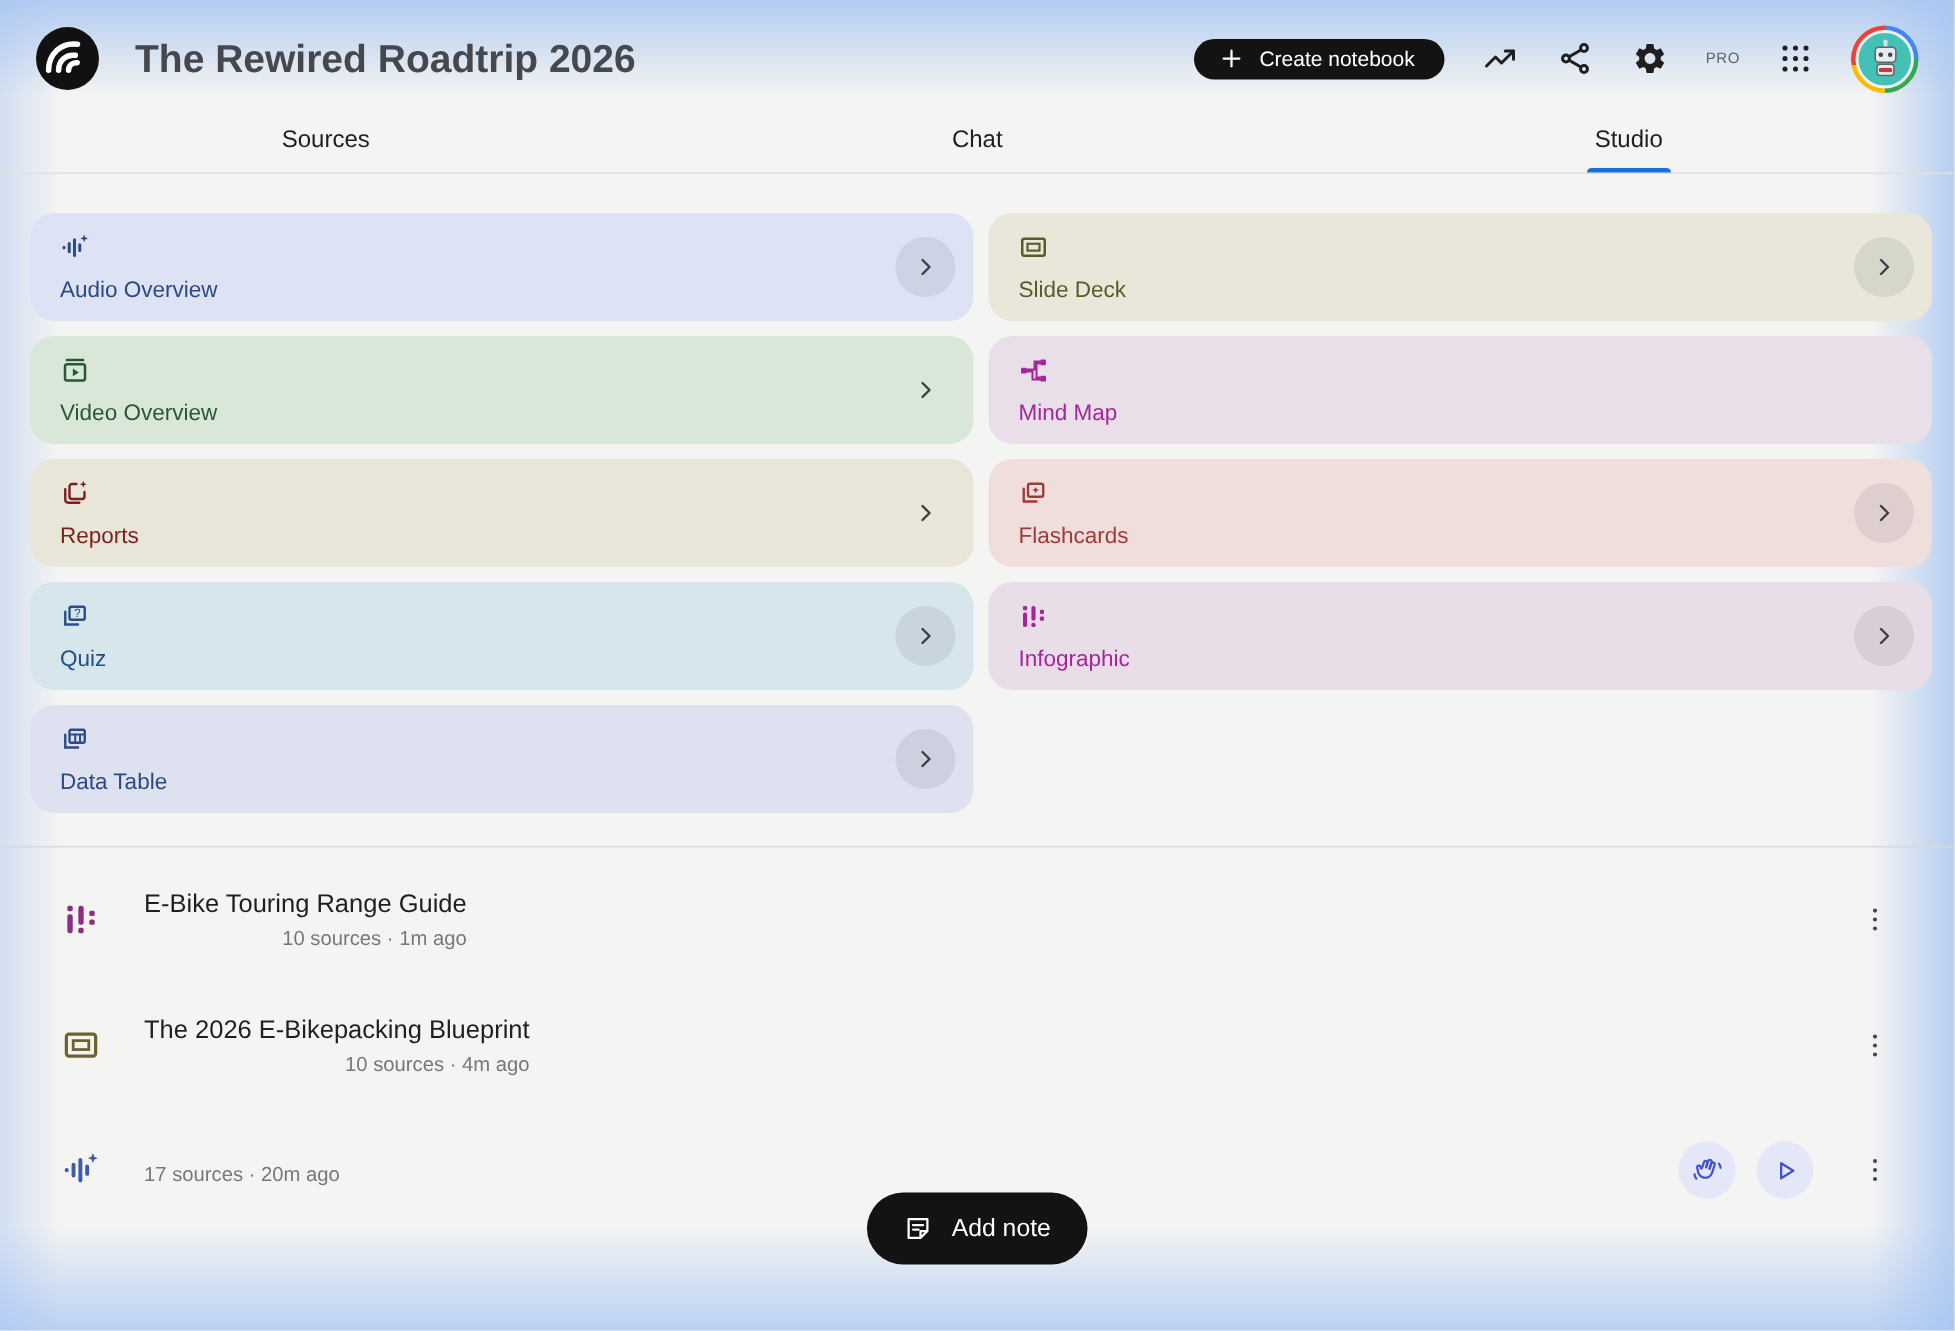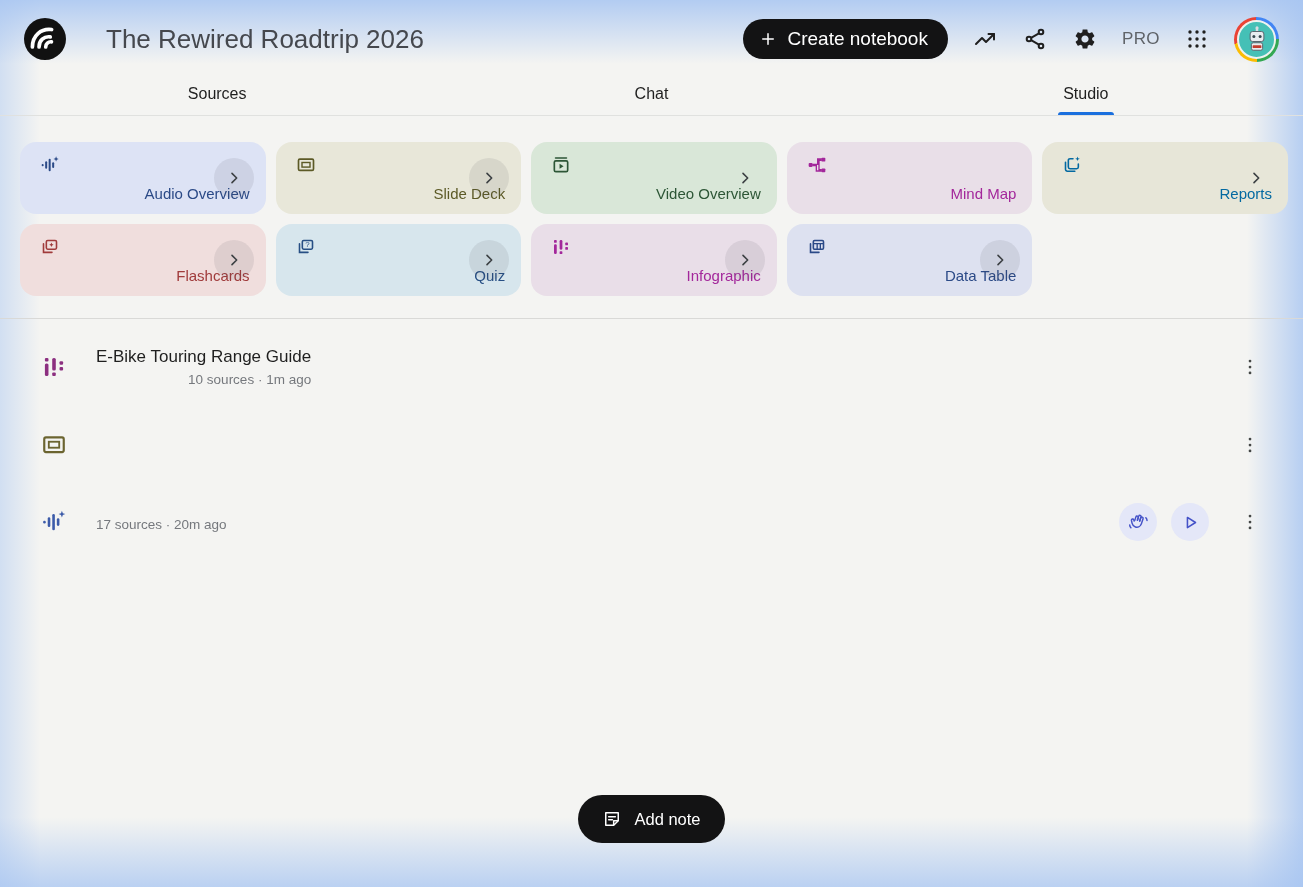--- a/index.html
+++ b/index.html
@@ -10,37 +10,37 @@
     background:
       linear-gradient(180deg, rgba(167,197,242,.85) 0%, rgba(244,244,242,0) 64px),
       linear-gradient(0deg, rgba(167,197,242,.75) 0%, rgba(244,244,242,0) 70px),
       linear-gradient(270deg, rgba(167,197,242,.8) 0%, rgba(244,244,242,0) 56px),
       linear-gradient(90deg, rgba(167,197,242,.45) 0%, rgba(244,244,242,0) 40px),
       #f4f4f2;
   }
   
   .header { display:flex; align-items:center; padding:16px 24px 10px 24px; height:72px; }
   .logo { width:42px; height:42px; border-radius:50%; background:#111; display:flex; align-items:center; justify-content:center; flex:0 0 auto; }
-  .title { font-size:26px; color:#45484e; margin-left:40px; font-weight:400; white-space:nowrap; }
+  .title { font-size:26px; color:#45484e; margin-left:24px; font-weight:700; white-space:nowrap; }
   .header-right { margin-left:auto; display:flex; align-items:center; gap:24px; }
   .pill { display:flex; align-items:center; gap:10px; color:#fff; border:none; cursor:pointer;
-          height:40px; border-radius:22px; padding:0 20px 0 16px; font-size:19px; font-family:inherit; }
+          height:27px; border-radius:22px; padding:0 20px 0 16px; font-size:14px; font-family:inherit; }
   .icon-btn { width:26px; height:26px; border:none; background:transparent; cursor:pointer; display:flex; align-items:center; justify-content:center; padding:0; }
   .icon-btn svg { width:24px; height:24px; }
-  .pro { font-size:17px; color:#5f6368; letter-spacing:.4px; }
+  .pro { font-size:10px; color:#5f6368; letter-spacing:.4px; }
   .avatar { width:45px; height:45px; border-radius:50%; padding:3px; cursor:pointer;
             background:conic-gradient(#4285f4 0 25%, #34a853 25% 50%, #fbbc04 50% 72%, #ea4335 72% 100%); }
   .avatar-inner { width:100%; height:100%; border-radius:50%; background:#45c0b6; display:flex; align-items:center; justify-content:center; overflow:hidden; border:2px solid #eef2ef; }
   
   .tabs { display:flex; height:44px; border-bottom:1px solid #e0e1df; position:relative; }
   .tab { flex:1; display:flex; align-items:center; justify-content:center; font-size:16px; color:#1f1f1f; cursor:pointer; position:relative; }
   .tab .underline { position:absolute; bottom:0; left:50%; transform:translateX(-50%); width:56px; height:3px; border-radius:3px 3px 0 0; display:none; }
   .tab.active .underline { display:block; }
   
-  .cards { padding:26px 15px 22px 20px; display:grid; grid-template-columns:repeat(5, 1fr); gap:10px;text-align:right; }
+  .cards { padding:26px 15px 22px 20px; display:grid; grid-template-columns:repeat(2, 1fr); gap:10px; }
   .card { height:72px; border-radius:16px; position:relative; padding:13px 16px 12px 20px; cursor:pointer;
           display:flex; flex-direction:column; justify-content:space-between; }
   .card svg.card-icon { width:20px; height:20px; }
   .card .card-label { font-size:15px; }
   .chev { position:absolute; right:12px; top:50%; transform:translateY(-50%); width:40px; height:40px;
           border-radius:50%; display:flex; align-items:center; justify-content:center; }
   .chev.circle { background:rgba(73,69,79,.10); }
   .chev svg { width:16px; height:16px; }
   .divider { border-bottom:1px solid #d9d9d7; }
   
@@ -194,21 +194,21 @@
       <svg class="card-icon" viewBox="0 0 24 24" fill="currentColor">
         <path d="M7 11.2h5.8V4.8H17v1.6h-2.6v11.2H17v1.6h-5.8V12.8H7z" fill="none" stroke="currentColor" stroke-width="1.6"></path>
         <rect x="2" y="9.7" width="4.6" height="4.6" rx="1"></rect>
         <rect x="17.4" y="3.2" width="4.6" height="4.6" rx="1"></rect>
         <rect x="17.4" y="16.2" width="4.6" height="4.6" rx="1"></rect>
       </svg>
       <span class="card-label">Mind Map</span>
 
     </div>
 
-    <div class="card" style="background: rgb(231, 230, 216); color: #0369a1;">
+    <div class="card" style="background: rgb(231, 230, 216); color: #7f1d1d;">
       <svg class="card-icon" viewBox="0 0 24 24" fill="none" stroke="currentColor" stroke-width="1.9">
         <path d="M4.2 8.6v8.6a2.2 2.2 0 0 0 2.2 2.2h9" stroke-linecap="round"></path>
         <path d="M13.2 4.4H9.6a2 2 0 0 0-2 2v8a2 2 0 0 0 2 2h8a2 2 0 0 0 2-2v-3.6" stroke-linecap="round"></path>
         <path d="M18.6 1.8l.75 2 2 .75-2 .75-.75 2-.75-2-2-.75 2-.75z" fill="currentColor" stroke="none"></path>
       </svg>
       <span class="card-label">Reports</span>
       <span class="chev plain">
         <svg viewBox="0 0 24 24" fill="none" stroke="#3c4043" stroke-width="2.4" stroke-linecap="round" stroke-linejoin="round">
             <path d="M9 5l7 7-7 7"></path>
           </svg>
@@ -305,20 +305,24 @@
       </span>
     </div>
 
     <div class="artifact">
       <span class="artifact-icon" style="color: rgb(107, 100, 48);">
         <svg viewBox="0 0 24 24" fill="none" stroke="currentColor" stroke-width="2">
           <rect x="3" y="5" width="18" height="13.5" rx="1.6"></rect>
           <rect x="7.2" y="9" width="9.6" height="5.5" stroke-width="1.7"></rect>
         </svg>
       </span>
+      <span class="artifact-text">
+        <div class="artifact-title">The 2026 E-Bikepacking Blueprint</div>
+        <div class="artifact-meta">10 sources · 4m ago</div>
+      </span>
       <span class="artifact-actions">
         <button class="dots-btn">
           <svg viewBox="0 0 24 24" fill="#444746" width="22" height="22">
               <circle cx="12" cy="5.5" r="1.5"></circle>
               <circle cx="12" cy="12" r="1.5"></circle>
               <circle cx="12" cy="18.5" r="1.5"></circle>
             </svg>
         </button>
       </span>
     </div>

